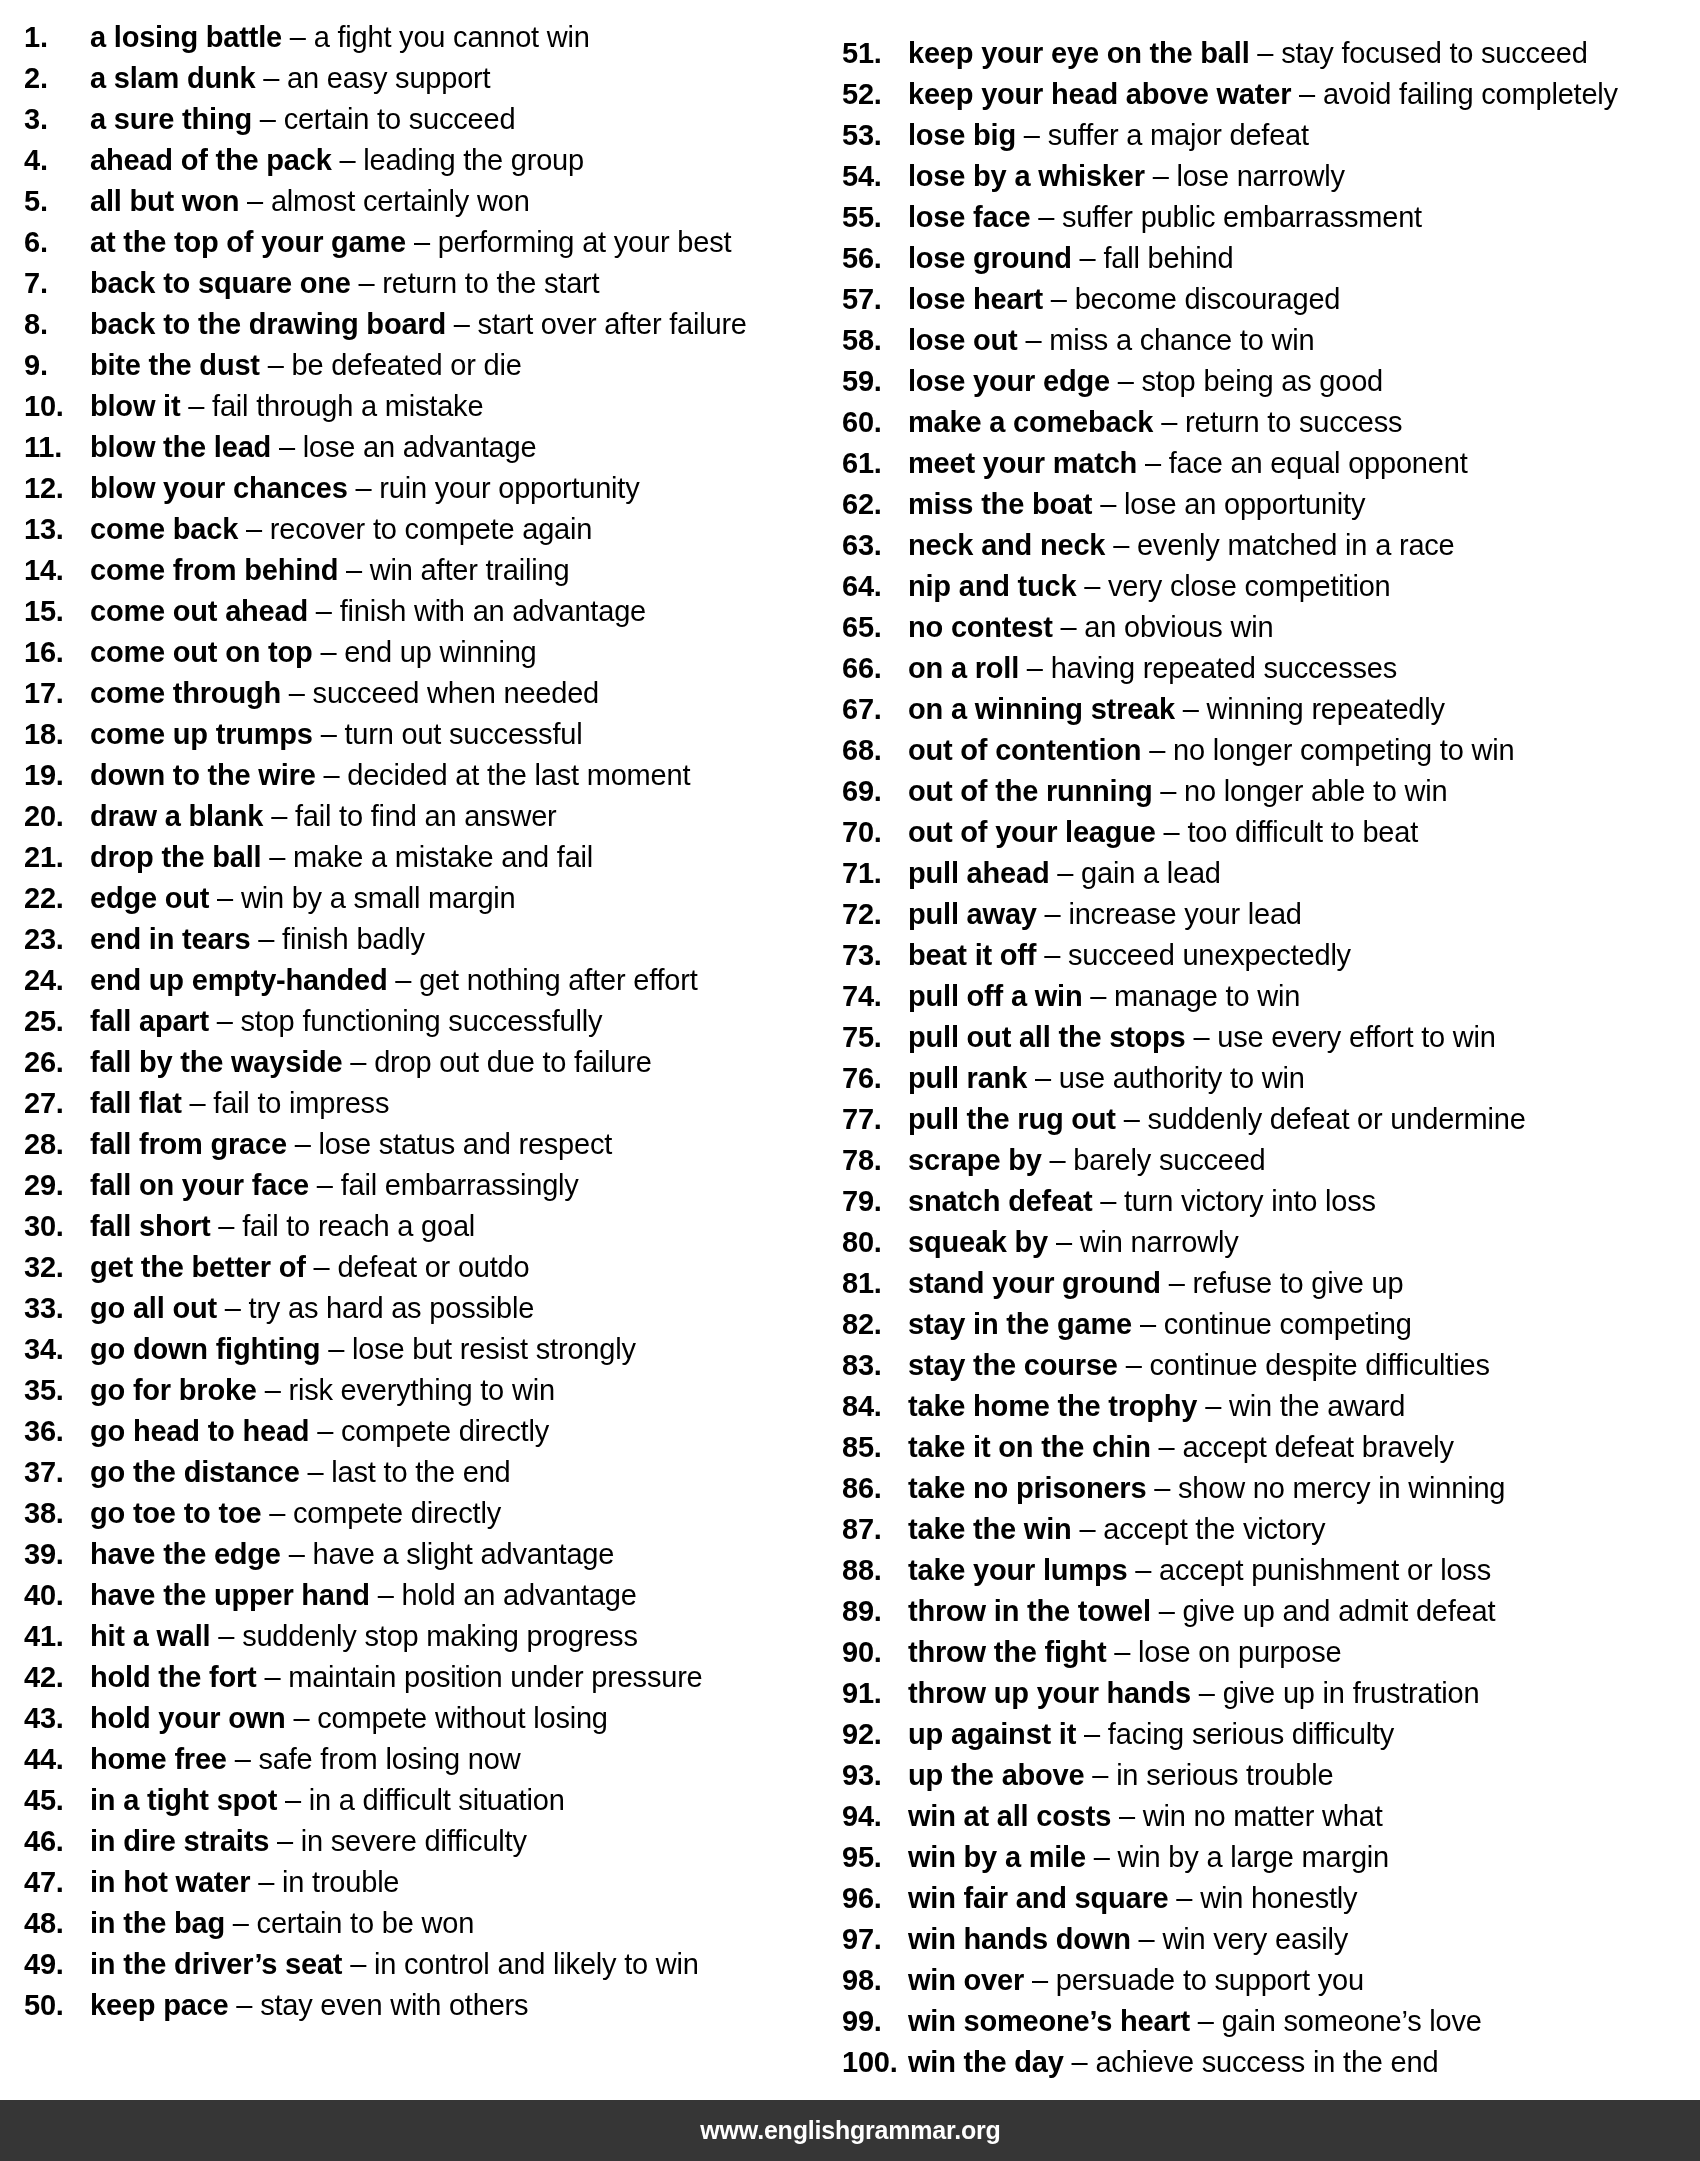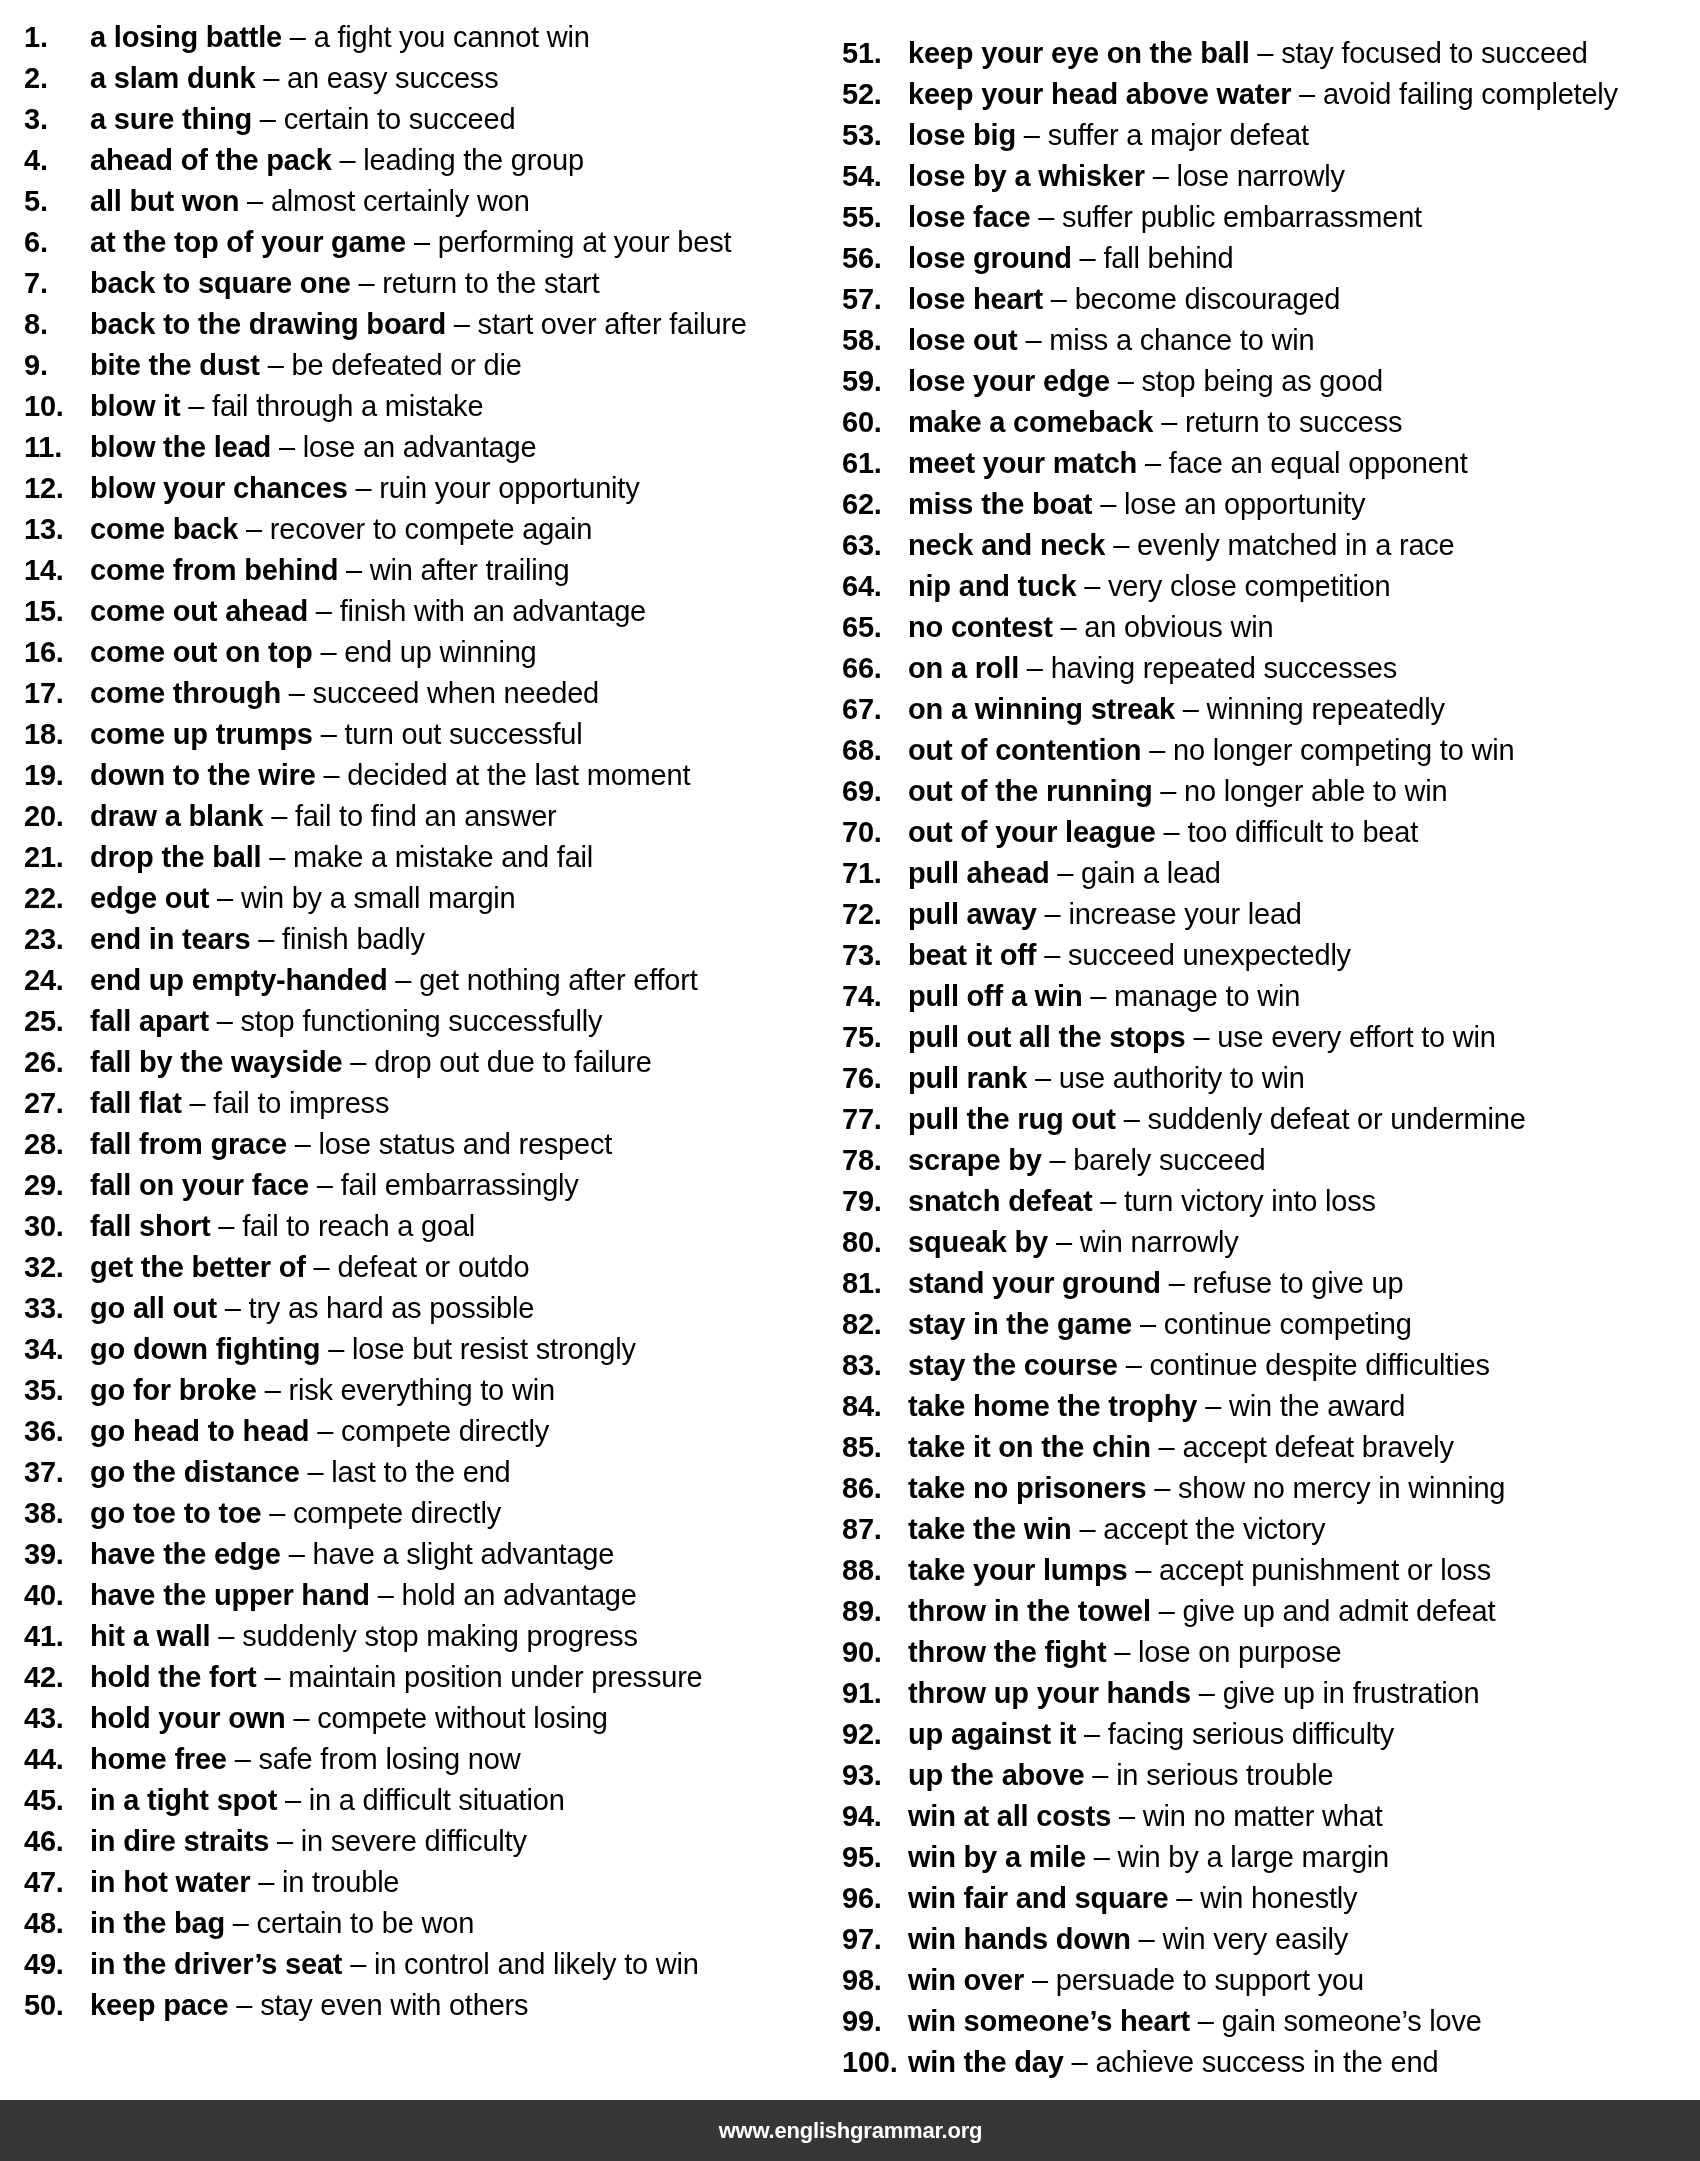--- a/index.html
+++ b/index.html
@@ -51,31 +51,31 @@
       width: 1701px;
       height: 61px;
       background: #363636;
       display: flex;
       align-items: center;
       justify-content: center;
     }
     .footer-text {
       color: #ffffff;
       font-weight: bold;
-      font-size: 22px;
+      font-size: 25px;
       letter-spacing: -0.2px;
     }
   </style>
 </head>
 <body>
 
 <div class="page">
   <div class="column col-left">
       <div class="row"><span class="num">1.</span><span class="term">a losing battle</span><span class="sep"> <span>–</span> </span><span class="def">a fight you cannot win</span></div>
-      <div class="row"><span class="num">2.</span><span class="term">a slam dunk</span><span class="sep"> <span>–</span> </span><span class="def">an easy success</span></div>
+      <div class="row"><span class="num">2.</span><span class="term">a slam dunk</span><span class="sep"> <span>–</span> </span><span class="def">an easy support</span></div>
       <div class="row"><span class="num">3.</span><span class="term">a sure thing</span><span class="sep"> <span>–</span> </span><span class="def">certain to succeed</span></div>
       <div class="row"><span class="num">4.</span><span class="term">ahead of the pack</span><span class="sep"> <span>–</span> </span><span class="def">leading the group</span></div>
       <div class="row"><span class="num">5.</span><span class="term">all but won</span><span class="sep"> <span>–</span> </span><span class="def">almost certainly won</span></div>
       <div class="row"><span class="num">6.</span><span class="term">at the top of your game</span><span class="sep"> <span>–</span> </span><span class="def">performing at your best</span></div>
       <div class="row"><span class="num">7.</span><span class="term">back to square one</span><span class="sep"> <span>–</span> </span><span class="def">return to the start</span></div>
       <div class="row"><span class="num">8.</span><span class="term">back to the drawing board</span><span class="sep"> <span>–</span> </span><span class="def">start over after failure</span></div>
       <div class="row"><span class="num">9.</span><span class="term">bite the dust</span><span class="sep"> <span>–</span> </span><span class="def">be defeated or die</span></div>
       <div class="row"><span class="num">10.</span><span class="term">blow it</span><span class="sep"> <span>–</span> </span><span class="def">fail through a mistake</span></div>
       <div class="row"><span class="num">11.</span><span class="term">blow the lead</span><span class="sep"> <span>–</span> </span><span class="def">lose an advantage</span></div>
       <div class="row"><span class="num">12.</span><span class="term">blow your chances</span><span class="sep"> <span>–</span> </span><span class="def">ruin your opportunity</span></div>

